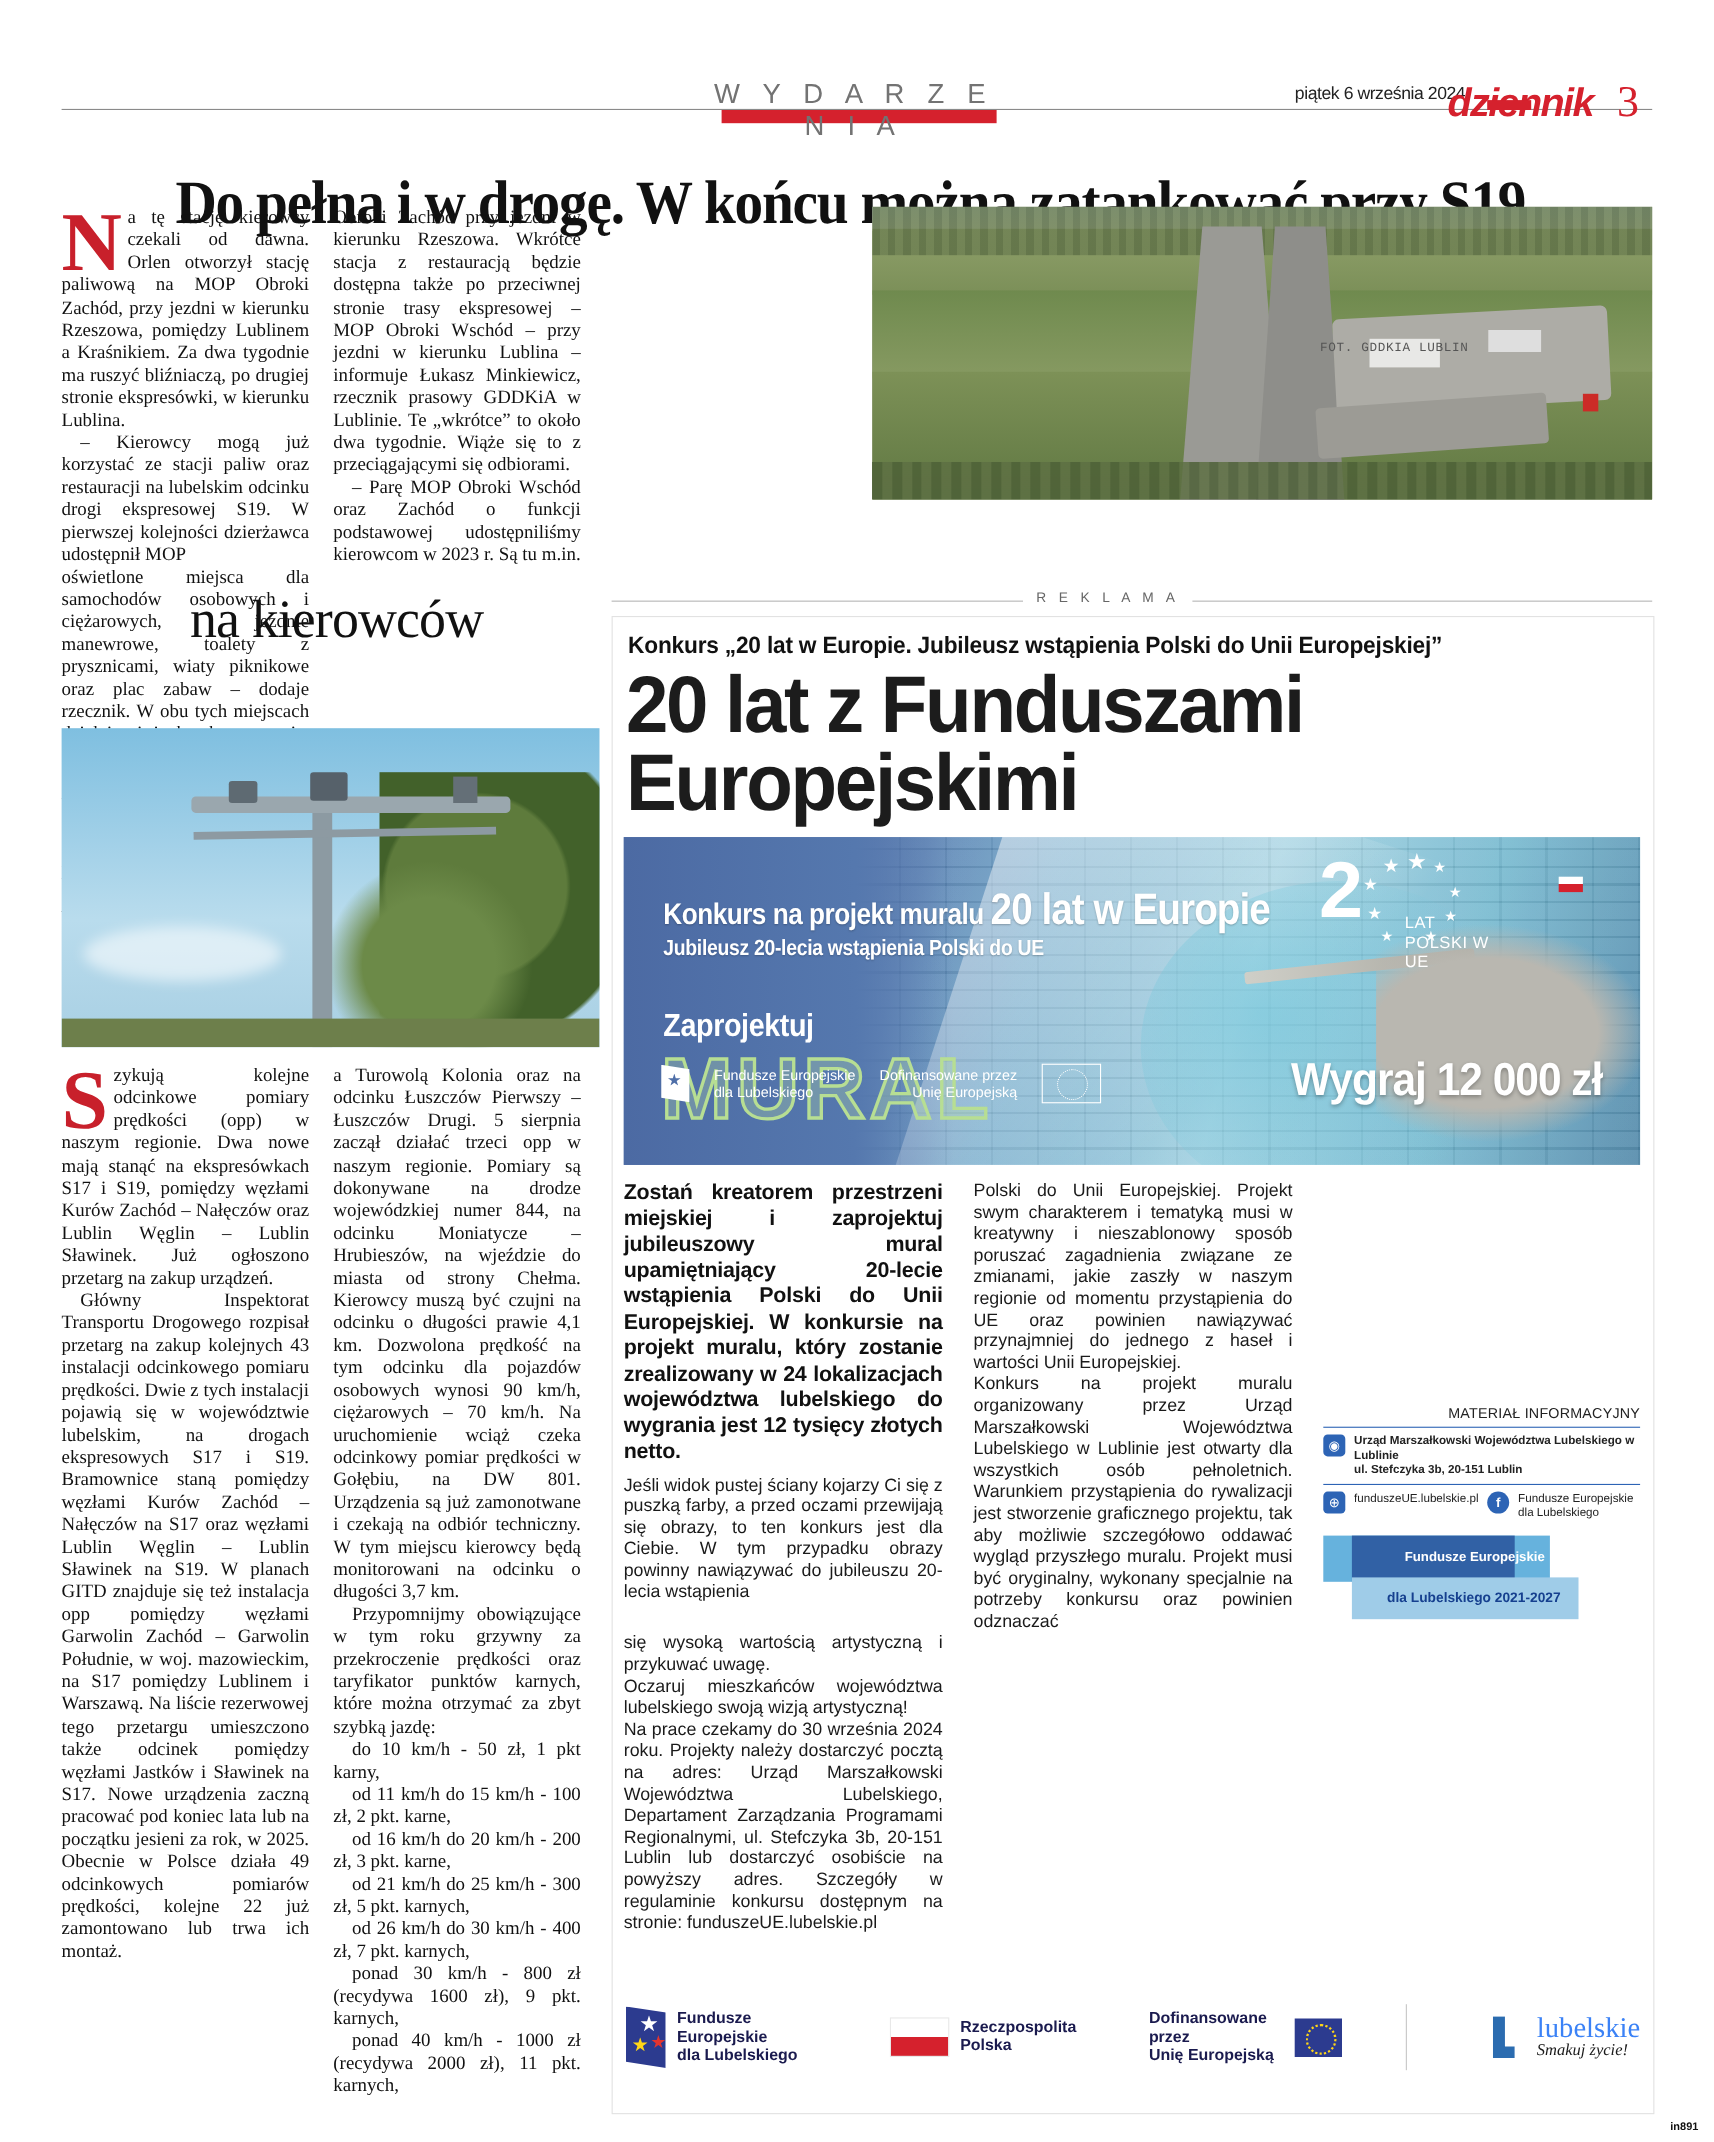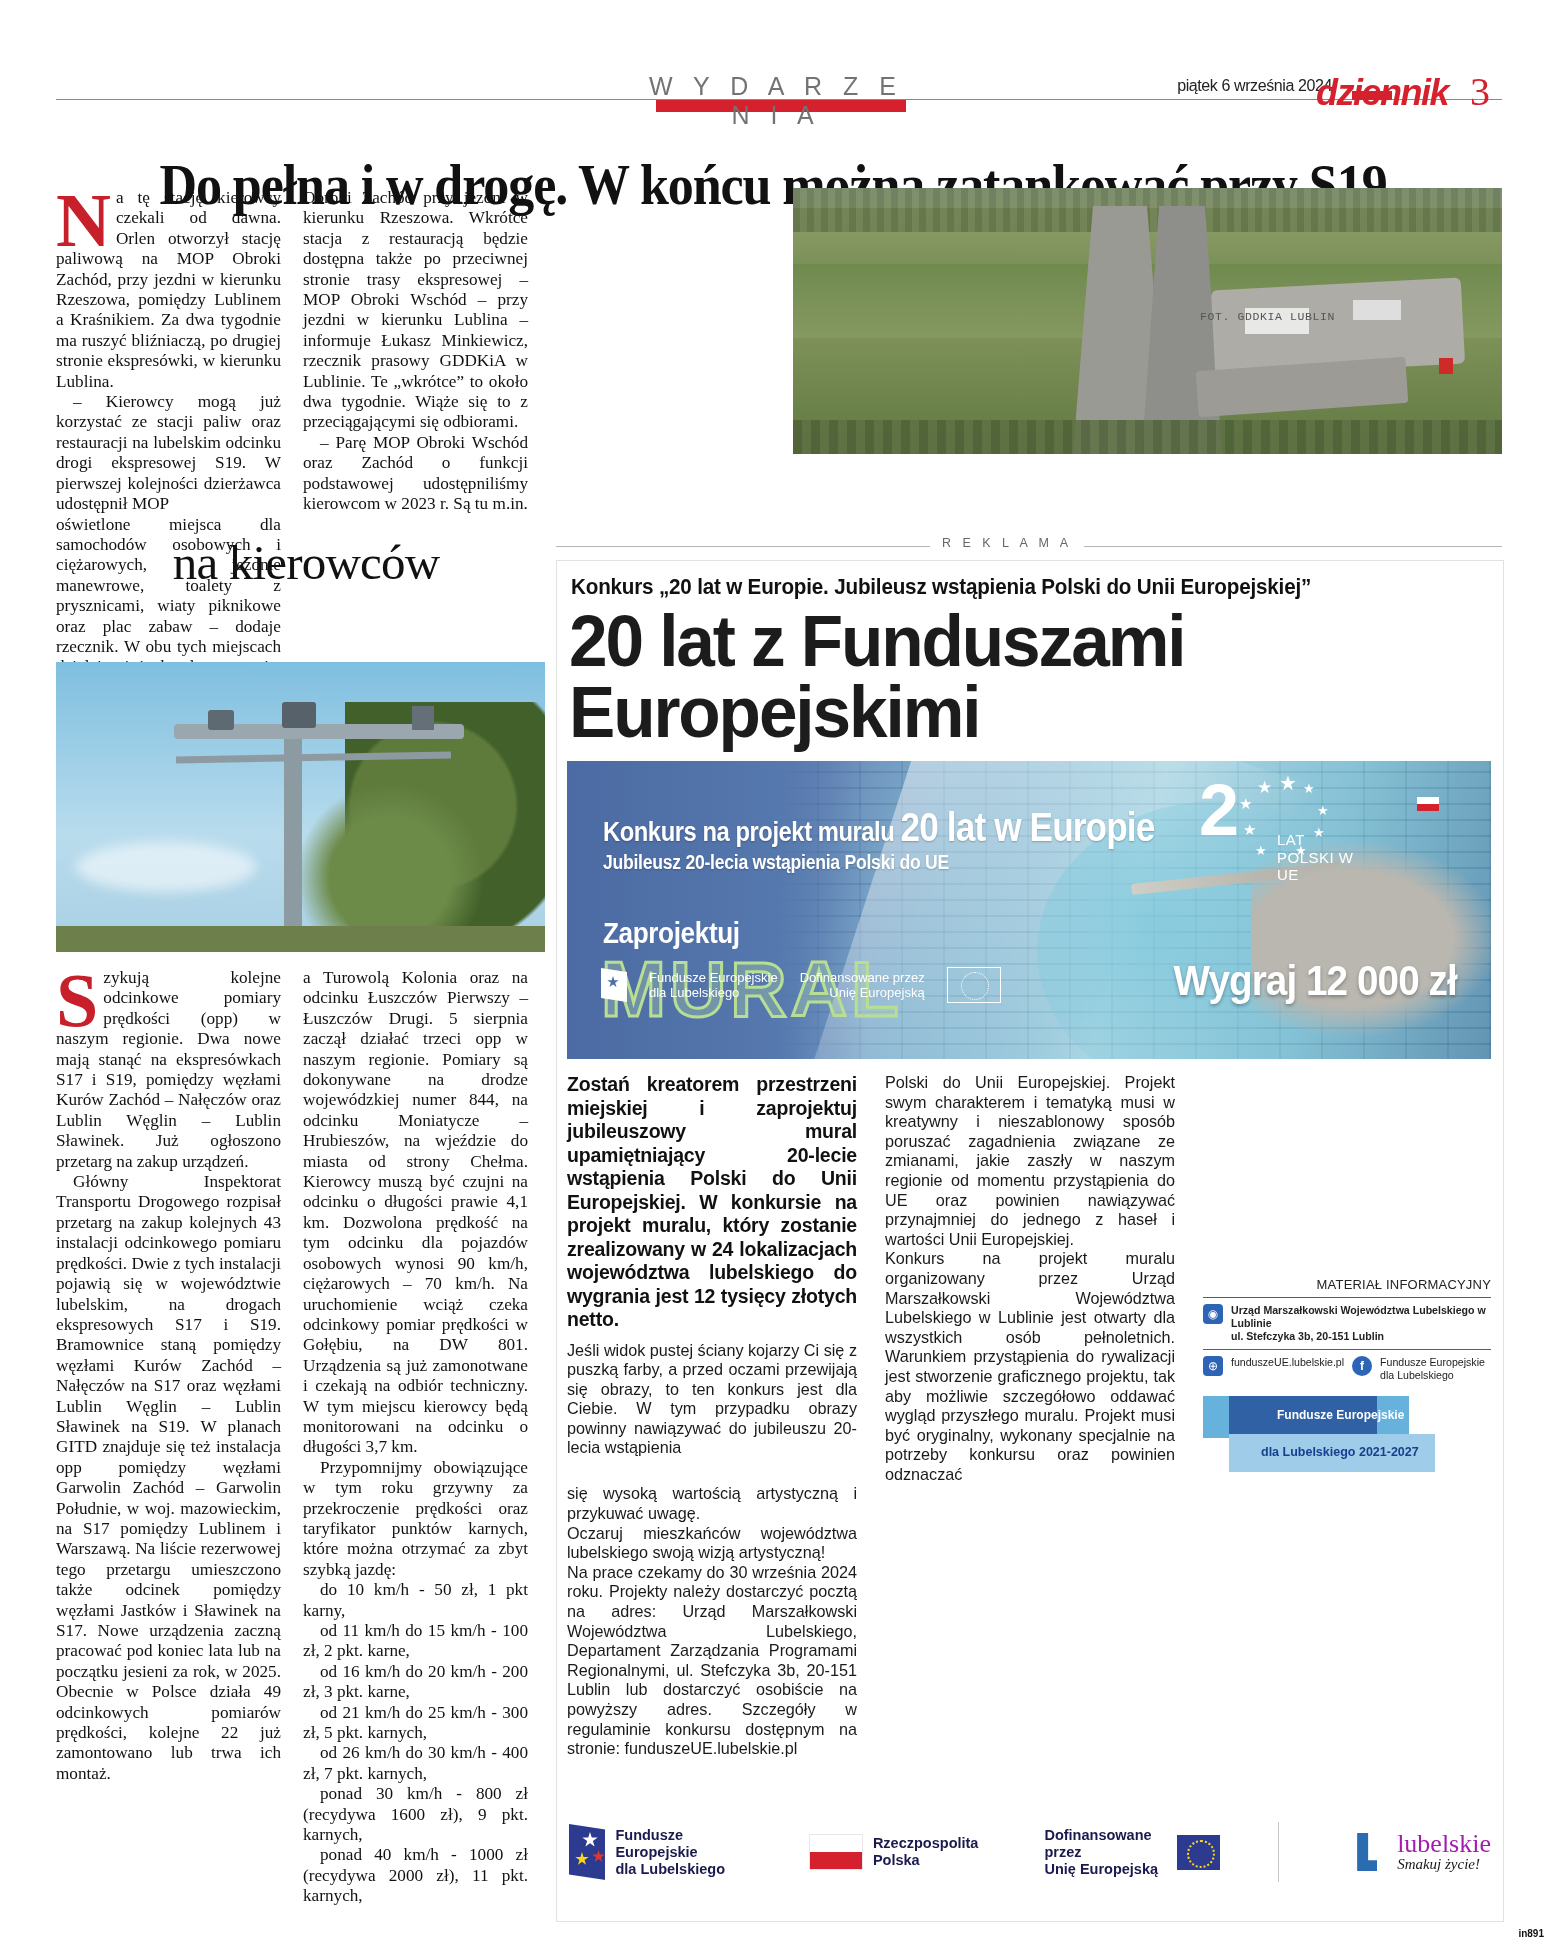--- a/index.html
+++ b/index.html
@@ -170,21 +170,21 @@
   .ft-lbl{font-family:"Liberation Sans",sans-serif;font-size:14.5px;font-weight:bold;color:#1a1a4e;line-height:17px;}
   .ft-flag{width:52px;height:34px;background:linear-gradient(#fff 0 50%,#d5212d 50% 100%);border:1px solid #e8e8e8;}
   .ft-eu{width:52px;height:35px;background:#2c3b8f;position:relative;}
   .ft-eu .ring{position:absolute;left:50%;top:50%;width:24px;height:24px;margin:-12px 0 0 -12px;border-radius:50%;
     border:2px dotted #ffd617;}
   .ft-div{width:1px;height:60px;background:#c6c6c6;}
   .ft-lub{display:flex;align-items:center;gap:8px;}
   .ft-lubmark{width:46px;height:46px;position:relative;}
   .ft-lubmark .l{position:absolute;left:14px;top:4px;width:20px;height:38px;background:#2b6cb0;
     clip-path:polygon(0 0,55% 0,55% 72%,100% 72%,100% 100%,0 100%);}
-  .ft-lubtxt{font-family:"Liberation Serif",serif;font-size:26px;color:#a21caf;line-height:25px;}
+  .ft-lubtxt{font-family:"Liberation Serif",serif;font-size:26px;color:#3b82f6;line-height:25px;}
   .ft-lubsub{font-family:"Liberation Serif",serif;font-style:italic;font-size:15px;color:#1a1a1a;}
 
   .ad-code{position:absolute;right:14px;top:1928px;font-family:"Liberation Sans",sans-serif;
     font-weight:bold;font-size:10px;color:#111;}
   .clear{clear:both;}
 </style>
 </head>
 <body>
 
 <div class="page">

